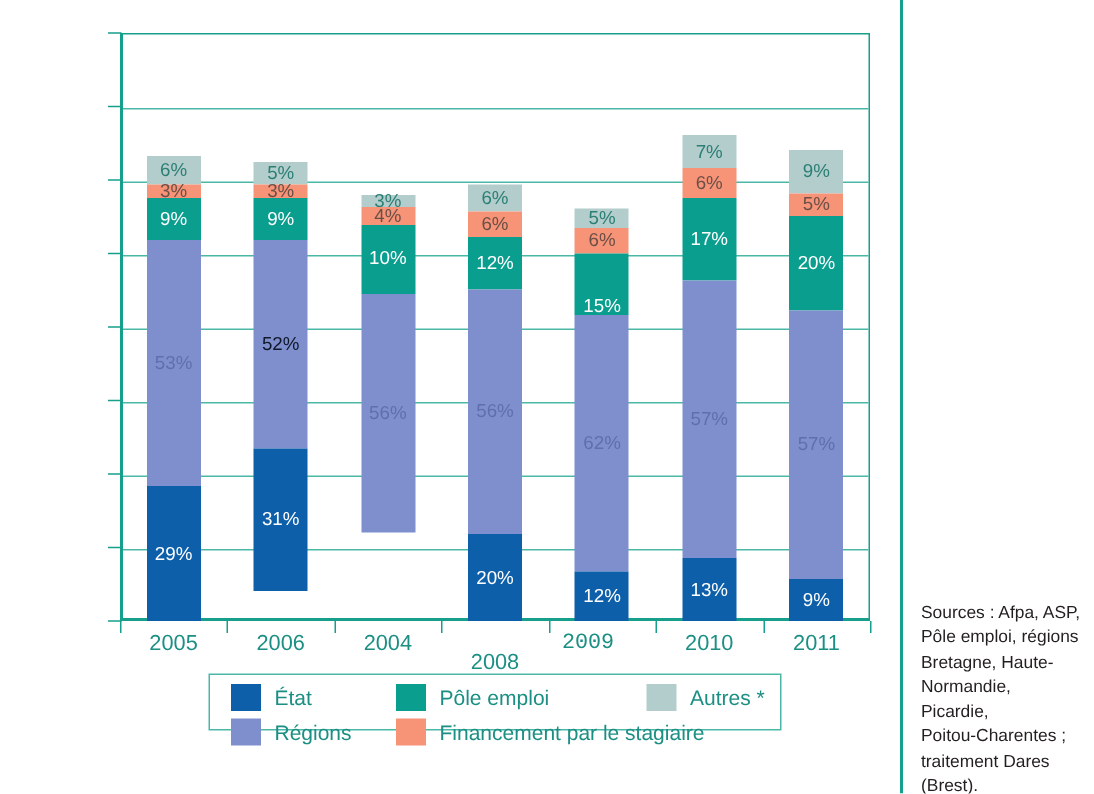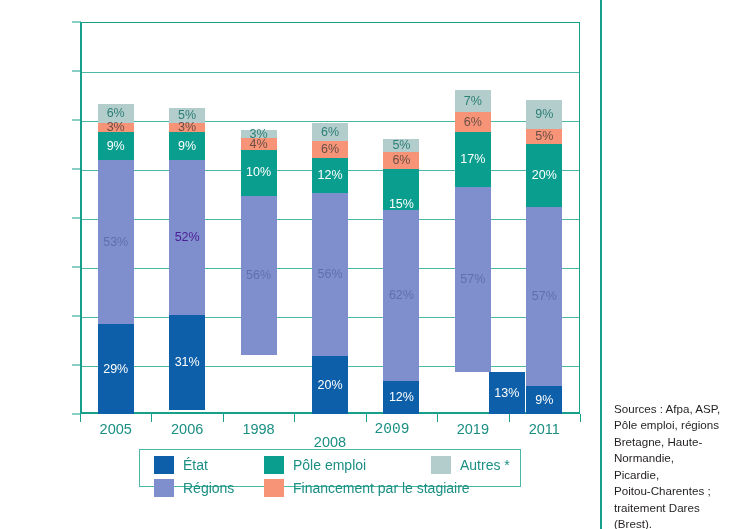--- a/index.html
+++ b/index.html
@@ -132,21 +132,21 @@
         <div class="bar" style="left: 89.1429px; height: 306.25px;">
           <div class="seg" style="height: 15.3125px; background: rgb(179, 205, 205); color: rgb(43, 127, 116);">
             <span>5%</span>
           </div>
           <div class="seg" style="height: 9.1875px; background: rgb(247, 148, 120); color: rgb(107, 79, 70);">
             <span>3%</span>
           </div>
           <div class="seg" style="height: 27.5625px; background: rgb(10, 158, 142); color: rgb(255, 255, 255);">
             <span>9%</span>
           </div>
-          <div class="seg" style="height: 155px; background: rgb(127, 143, 206); color: #4c1d95;">
+          <div class="seg" style="height: 139px; background: rgb(127, 143, 206); color: #0f172a;">
             <span>52%</span>
           </div>
           <div class="seg" style="height: 94.9375px; background: rgb(13, 95, 169); color: rgb(255, 255, 255);">
             <span>31%</span>
           </div>
         </div>
         <div class="bar" style="left: 160.571px; height: 284.2px;">
           <div class="seg" style="height: 8.526px; background: rgb(179, 205, 205); color: rgb(43, 127, 116);">
             <span>3%</span>
           </div>
@@ -200,21 +200,21 @@
           </div>
           <div class="seg" style="height: 19.4628px; background: rgb(247, 148, 120); color: rgb(107, 79, 70);">
             <span>6%</span>
           </div>
           <div class="seg" style="height: 55.1446px; background: rgb(10, 158, 142); color: rgb(255, 255, 255);">
             <span>17%</span>
           </div>
           <div class="seg" style="height: 184.897px; background: rgb(127, 143, 206); color: rgb(95, 111, 174);">
             <span>57%</span>
           </div>
-          <div class="seg" style="height: 42.1694px; background: rgb(13, 95, 169); color: rgb(255, 255, 255); margin-left: 34px;">
+          <div class="seg" style="height: 42.1694px; background: rgb(13, 95, 169); color: rgb(255, 255, 255);">
             <span>13%</span>
           </div>
         </div>
         <div class="bar" style="left: 446.286px; height: 313.6px;">
           <div class="seg" style="height: 28.224px; background: rgb(179, 205, 205); color: rgb(43, 127, 116);">
             <span>9%</span>
           </div>
           <div class="seg" style="height: 15.68px; background: rgb(247, 148, 120); color: rgb(107, 79, 70);">
             <span>5%</span>
           </div>
@@ -229,27 +229,27 @@
           </div>
         </div>
       </div>
 
     <div id="xaxis">
         <div class="xtick-mark" style="left: 151.429px;"></div>
         <div class="xlabel" style="left: 115.714px;">2005</div>
         <div class="xtick-mark" style="left: 222.857px;"></div>
         <div class="xlabel" style="left: 187.143px;">2006</div>
         <div class="xtick-mark" style="left: 294.286px;"></div>
-        <div class="xlabel" style="left: 258.571px;">1998</div>
+        <div class="xlabel" style="left: 258.571px;">2004</div>
         <div class="xtick-mark" style="left: 365.714px;"></div>
         <div class="xlabel" style="left: 330px; margin-top: 13px;">2008</div>
         <div class="xtick-mark" style="left: 437.143px;"></div>
         <div class="xlabel" style="left: 392px; font-family: Liberation Mono, monospace;">2009</div>
         <div class="xtick-mark" style="left: 508.571px;"></div>
-        <div class="xlabel" style="left: 472.857px;">2019</div>
+        <div class="xlabel" style="left: 472.857px;">2010</div>
         <div class="xtick-mark" style="left: 580px;"></div>
         <div class="xlabel" style="left: 544.286px;">2011</div>
         <div class="xtick-mark" style="left: 80px;"></div>
       </div>
 
     <div class="legend">
       <div class="leg-item" style="left:14px;top:6px;">
         <div class="swatch" style="background: rgb(13, 95, 169);"></div>
         <div class="leg-text">État</div>
       </div>

